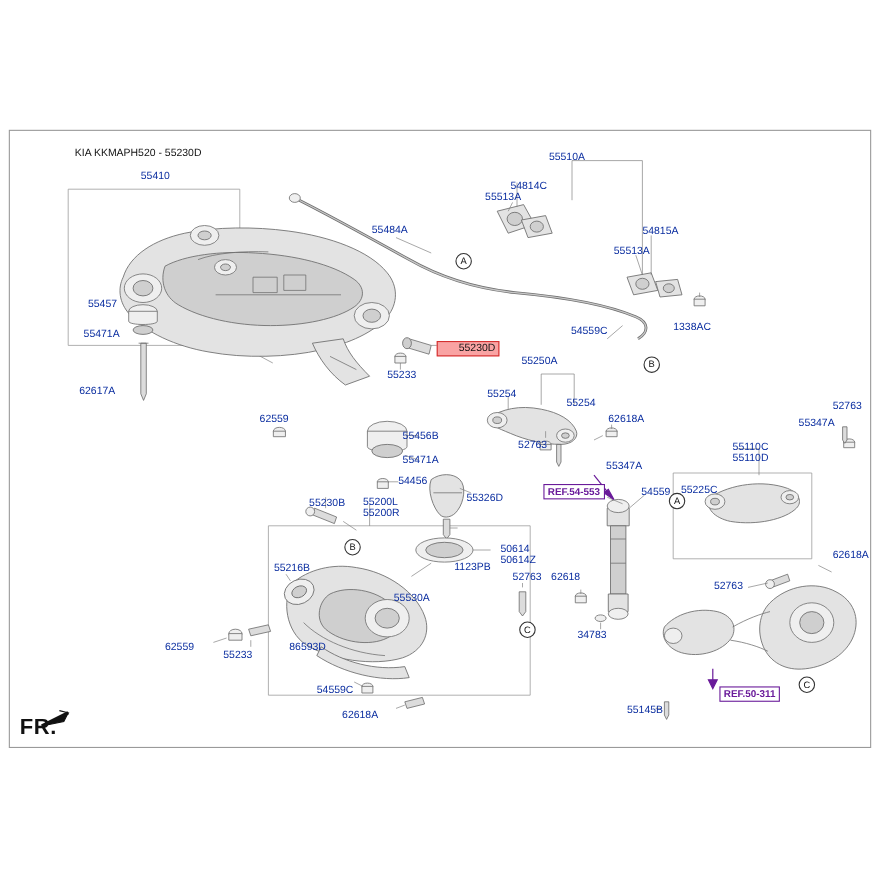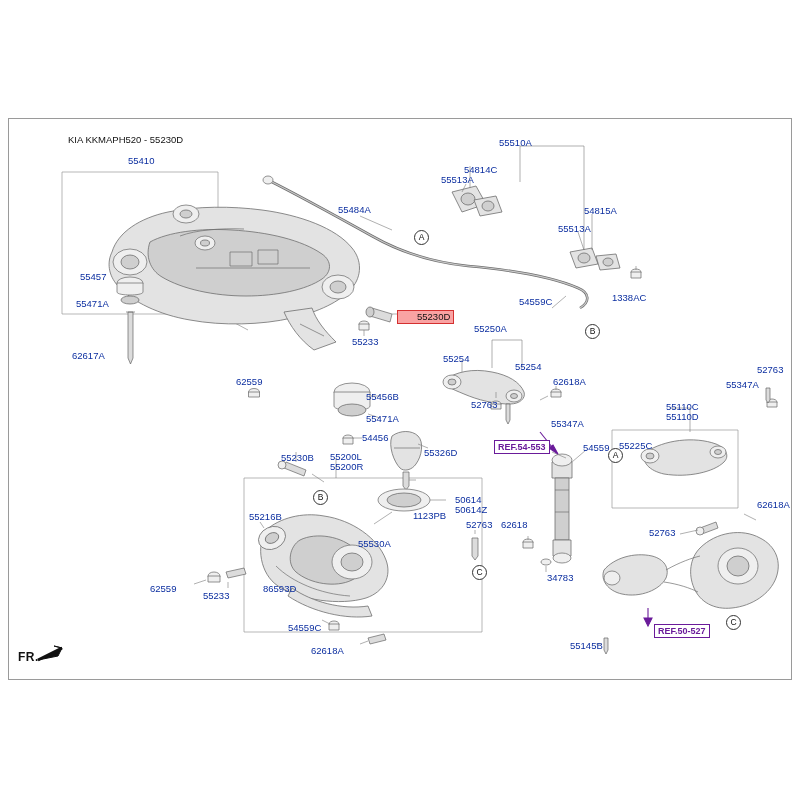--- a/index.html
+++ b/index.html
@@ -73,21 +73,21 @@
     background: #ffffff;
   }
   .title {
     position: absolute;
     font-size: 9.5px;
     color: #111111;
     white-space: nowrap;
   }
   .fr {
     position: absolute;
-    font-size: 12px;
+    font-size: 20px;
     font-weight: bold;
     color: #111111;
     letter-spacing: 0.5px;
   }
   svg.art {
     position: absolute;
     left: 0;
     top: 0;
     width: 800px;
     height: 800px;
@@ -372,21 +372,21 @@
   <div class="label" style="left:757px; top:364px;">52763</div>
   <div class="label" style="left:726px; top:379px;">55347A</div>
   <div class="label two-line" style="left:666px; top:402px;">55110C</div>
   <div class="label two-line" style="left:666px; top:412px;">55110D</div>
   <div class="label" style="left:619px; top:440px;">55225C</div>
   <div class="label" style="left:583px; top:442px;">54559</div>
   <div class="label" style="left:757px; top:499px;">62618A</div>
   <div class="label" style="left:649px; top:527px;">52763</div>
 
   <div class="label" style="left:501px; top:519px;">62618</div>
-  <div class="label" style="left:547px; top:572px;">34783</div>
+  <div class="label" style="left:525px; top:572px;">34783</div>
   <div class="label" style="left:570px; top:640px;">55145B</div>
 
   <div class="label" style="left:366px; top:391px;">55456B</div>
   <div class="label" style="left:366px; top:413px;">55471A</div>
   <div class="label" style="left:362px; top:432px;">54456</div>
   <div class="label" style="left:424px; top:447px;text-align:center;">55326D</div>
   <div class="label" style="left:281px; top:452px;">55230B</div>
   <div class="label two-line" style="left:330px; top:452px;">55200L</div>
   <div class="label two-line" style="left:330px; top:462px;">55200R</div>
   <div class="label" style="left:413px; top:500px;margin-top:10px;">1123PB</div>
@@ -395,21 +395,21 @@
   <div class="label" style="left:249px; top:511px;">55216B</div>
   <div class="label" style="left:358px; top:518px;margin-top:20px;">55530A</div>
   <div class="label" style="left:466px; top:519px;">52763</div>
   <div class="label" style="left:150px; top:583px;">62559</div>
   <div class="label" style="left:203px; top:590px;">55233</div>
   <div class="label" style="left:263px; top:583px;">86593D</div>
   <div class="label" style="left:288px; top:622px;">54559C</div>
   <div class="label" style="left:311px; top:645px;">62618A</div>
 
   <div class="ref" style="left:494px; top:440px;">REF.54-553</div>
-  <div class="ref" style="left:654px; top:624px;">REF.50-527</div>
+  <div class="ref" style="left:654px; top:624px;">REF.50-311</div>
 
   <div class="circ" style="left:414px; top:230px;">A</div>
   <div class="circ" style="left:585px; top:324px;">B</div>
   <div class="circ" style="left:313px; top:490px;">B</div>
   <div class="circ" style="left:608px; top:448px;">A</div>
   <div class="circ" style="left:472px; top:565px;">C</div>
   <div class="circ" style="left:726px; top:615px;">C</div>
 
 </div>
 

